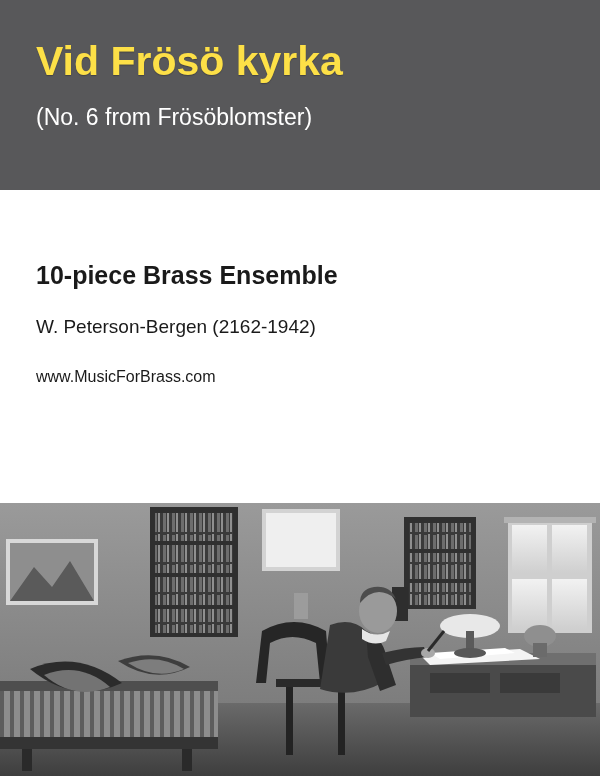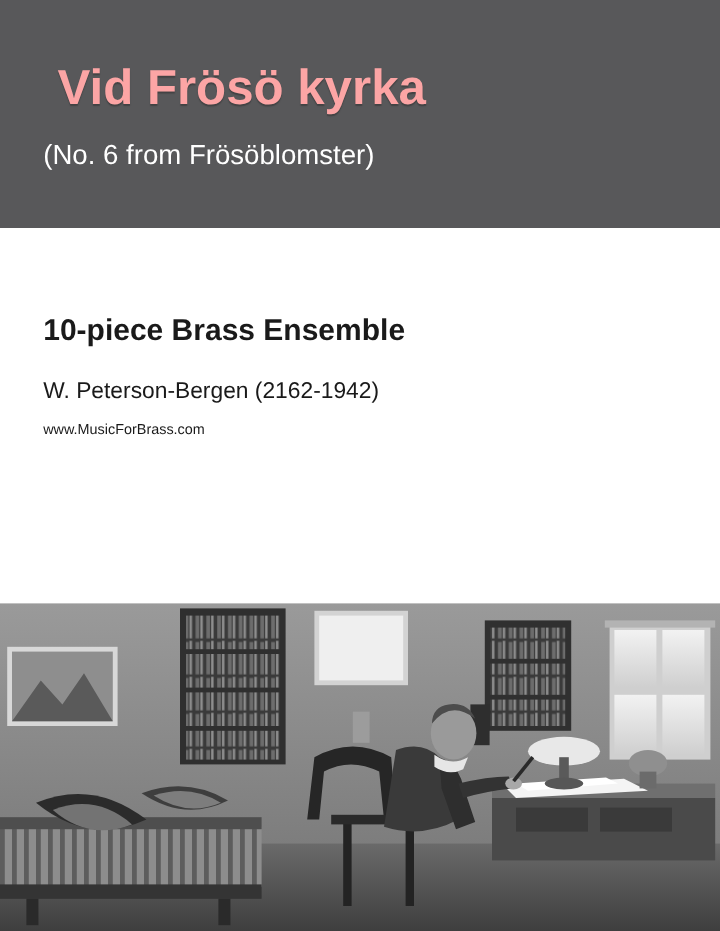--- a/index.html
+++ b/index.html
@@ -25,26 +25,26 @@
     position: absolute;
     left: 0;
     top: 0;
     width: 600px;
     height: 190px;
     background: #58585a;
     box-sizing: border-box;
     padding: 40px 0 0 36px;
   }
   .doc-title {
-    color: #fca5a5;
+    color: #fde047;
     font-size: 41px;
     font-weight: bold;
     letter-spacing: 0px;
     line-height: 1.05;
-    margin: 12px;
+    margin: 0;
     text-shadow: 0 1px 1px rgba(0,0,0,0.25);
   }
   .doc-subtitle {
     color: #ffffff;
     font-size: 23px;
     font-weight: normal;
     margin: 22px 4px 0 0;
     line-height: 1.1;
   }
 
@@ -72,23 +72,23 @@
     margin: 26px 0 0 0;
     line-height: 1.2;
   }
   .arranger {
     font-size: 16px;
     color: #1a1a1a;
     margin: 26px 0 0 0;
     line-height: 1.2;
   }
   .website {
-    font-size: 12px;
-    color: #1a1a1a;
-    margin: 12px 0 0 0;
+    font-size: 16px;
+    color: #1a1a1a;
+    margin: 28px 0 0 0;
     line-height: 1.2;
   }
 
   
   .photo {
     position: absolute;
     left: 0;
     top: 503px;
     width: 600px;
     height: 273px;

